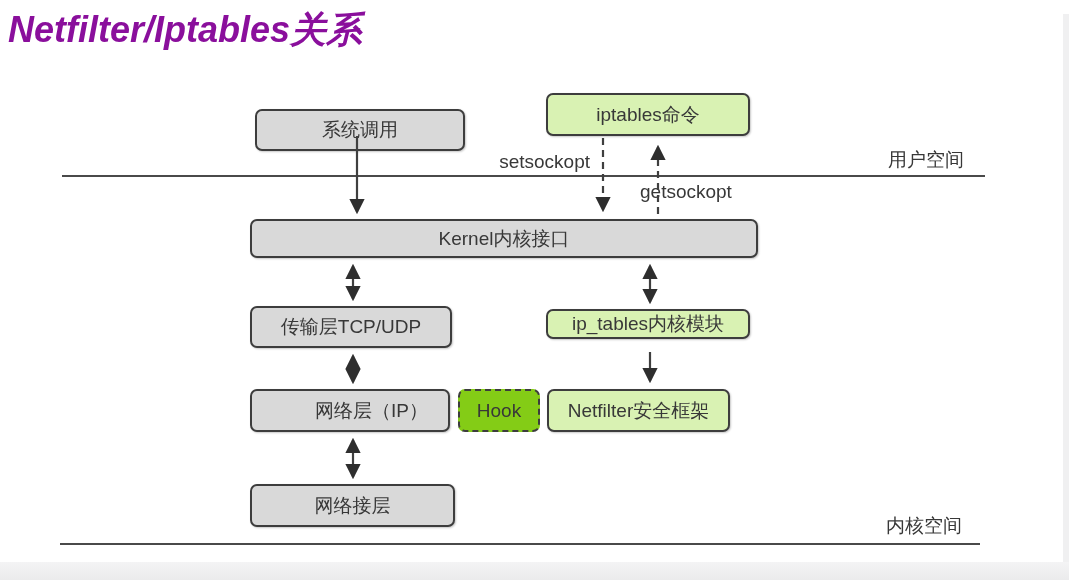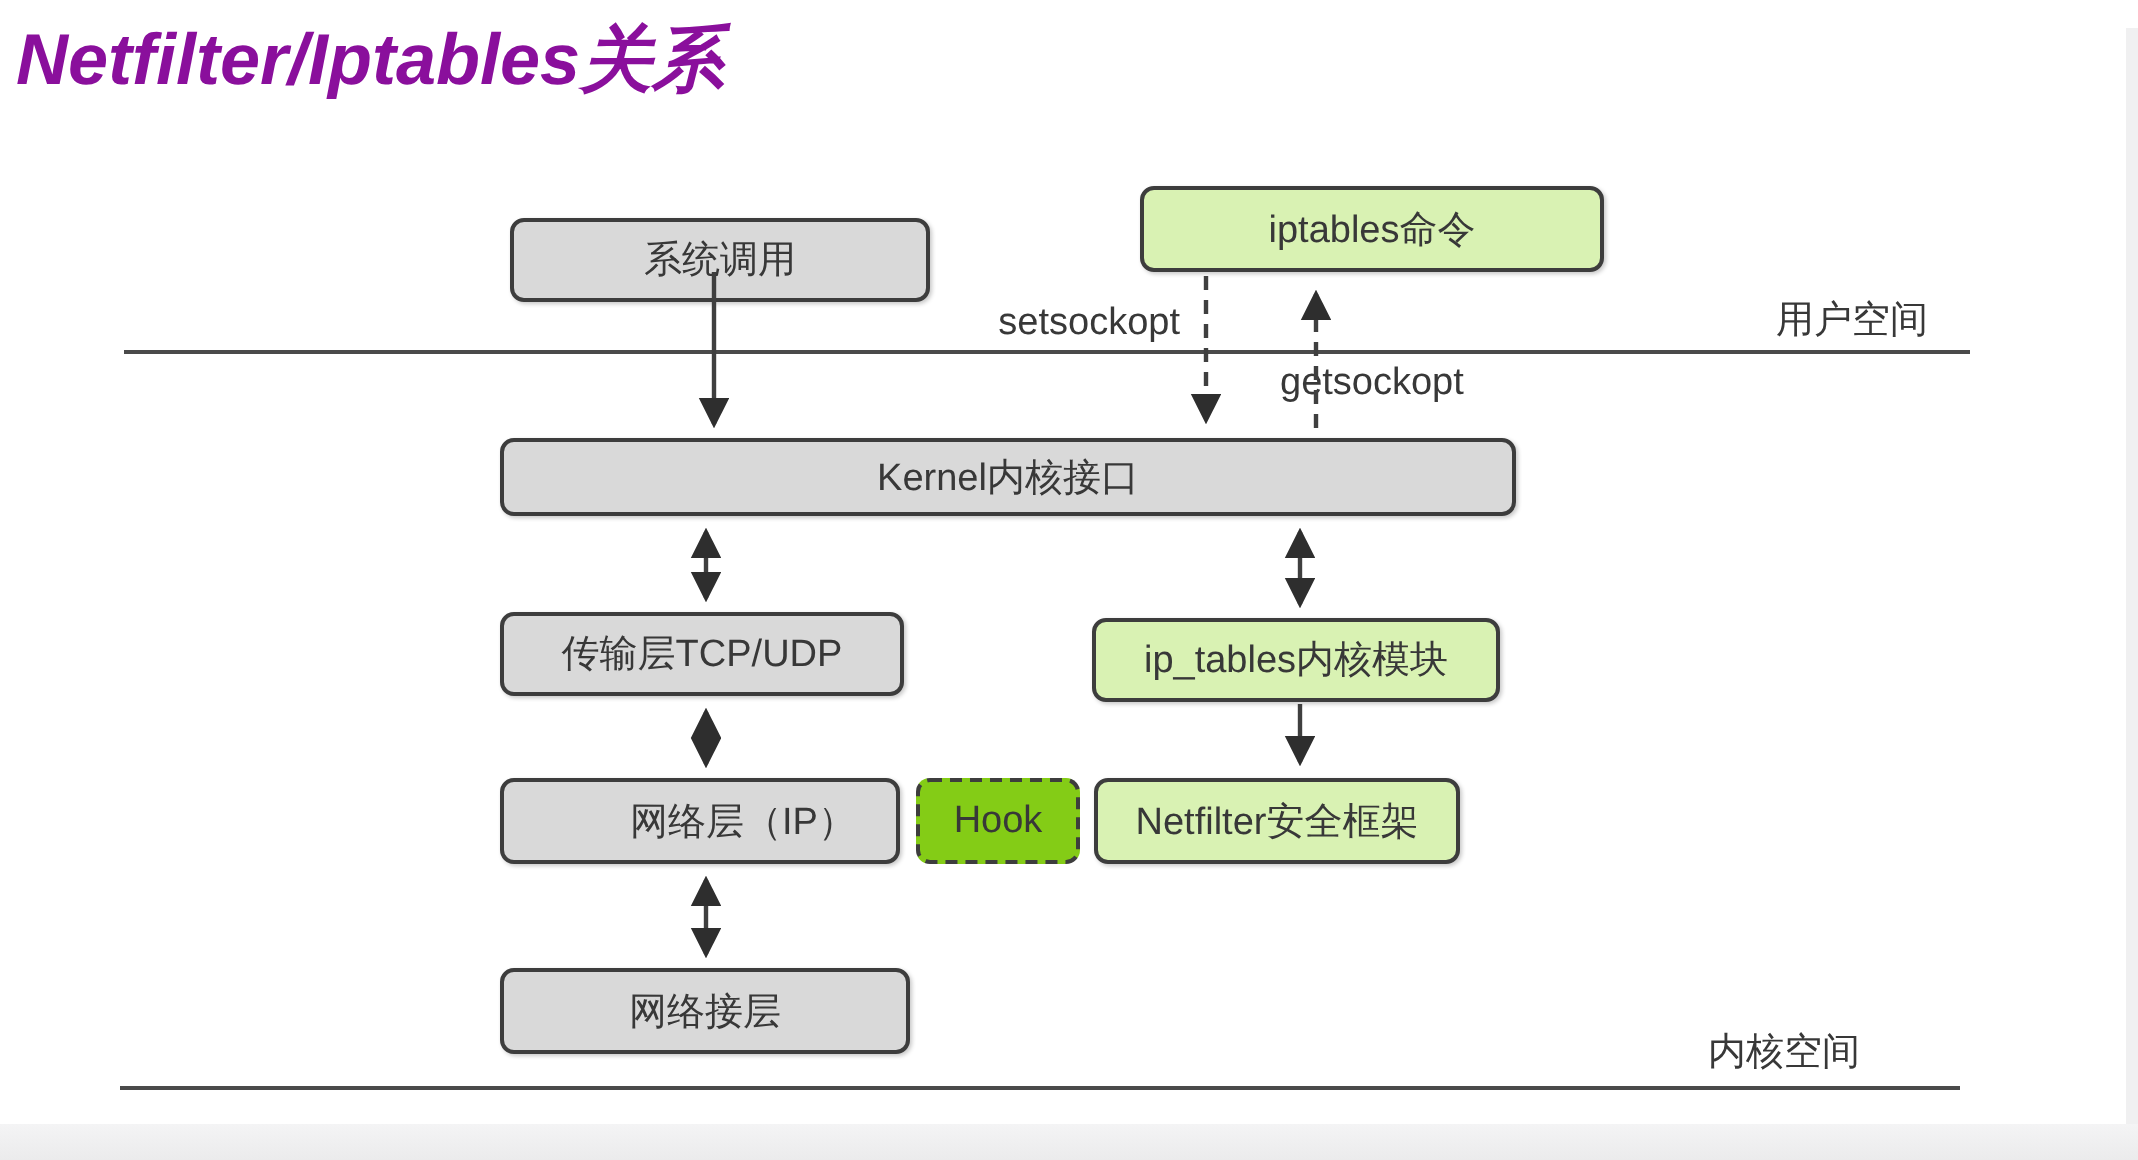--- a/index.html
+++ b/index.html
@@ -46,30 +46,30 @@
 
 <div class="slide-edge-bottom"></div>
 <div class="slide-edge-right"></div>
 
 <div class="title">Netfilter/Iptables关系</div>
 
 <div class="hline" style="left:62px;top:175px;width:923px;"></div>
 <div class="hline" style="left:60px;top:543px;width:920px;"></div>
 
 <div class="flabel right" style="left:858px;top:147px;width:106px;">用户空间</div>
-<div class="flabel right" style="left:824px;top:513px;width:106px;">内核空间</div>
+<div class="flabel right" style="left:856px;top:513px;width:106px;">内核空间</div>
 
 <div class="flabel right" style="left:468px;top:151px;width:122px;">setsockopt</div>
 <div class="flabel" style="left:640px;top:181px;">getsockopt</div>
 
 <div class="node" style="left:255px;top:109px;width:210px;height:42px;text-align:right;">系统调用</div>
-<div class="node green" style="left:546px;top:93px;width:232px;height:43px;margin-left:24px;">iptables命令</div>
+<div class="node green" style="left:546px;top:93px;width:204px;height:43px;">iptables命令</div>
 <div class="node" style="left:250px;top:219px;width:508px;height:39px;">Kernel内核接口</div>
 <div class="node" style="left:250px;top:306px;width:202px;height:42px;">传输层TCP/UDP</div>
-<div class="node green" style="left:546px;top:309px;width:204px;height:42px;">ip_tables内核模块</div>
+<div class="node green" style="left:546px;top:309px;width:204px;height:30px;">ip_tables内核模块</div>
 <div class="node" style="left:250px;top:389px;width:200px;height:43px;padding-left:43px;">网络层（IP）</div>
 <div class="node dashed" style="left:458px;top:389px;width:82px;height:43px;">Hook</div>
 <div class="node green" style="left:547px;top:389px;width:183px;height:43px;">Netfilter安全框架</div>
 <div class="node" style="left:250px;top:484px;width:205px;height:43px;">网络接层</div>
 
 <svg class="arrows" width="1069" height="580" viewBox="0 0 1069 580">
   <defs>
     <marker id="ah-end" markerWidth="7" markerHeight="8" refX="6" refY="3.5" orient="auto" markerUnits="strokeWidth">
       <path d="M0,0 L7,3.5 L0,7 Z" fill="#2e2e2e"></path>
     </marker>

